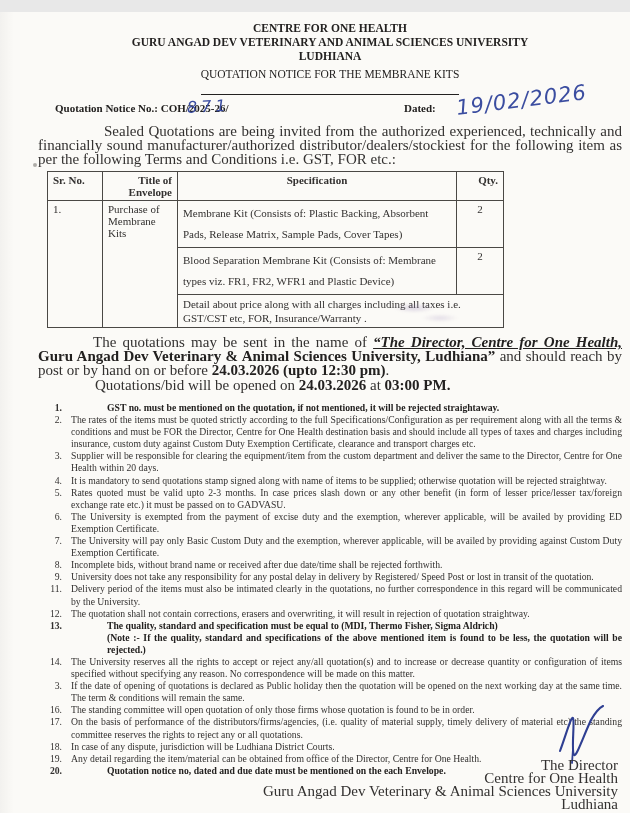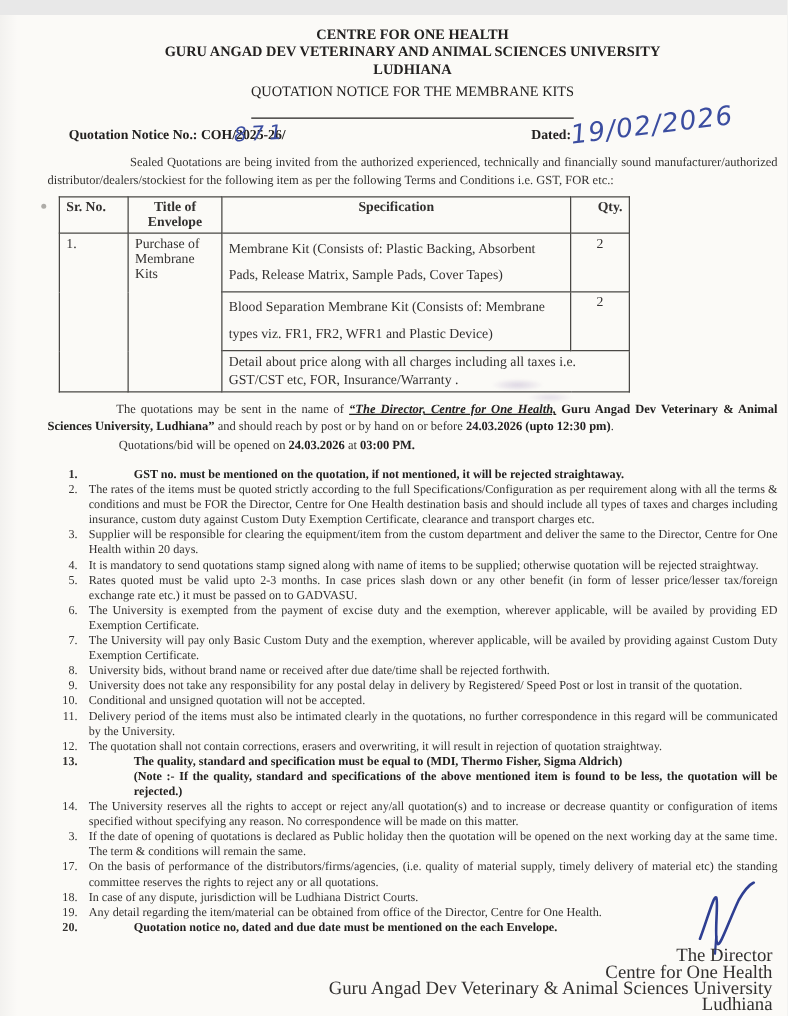--- a/index.html
+++ b/index.html
@@ -33,35 +33,35 @@
     border-bottom:1.6px solid var(--ink-bold);padding-bottom:13px;line-height:13px;
   }
   
   .notice-line{position:relative;height:22px;margin-top:3px;font-size:11px;font-weight:bold;color:var(--ink-bold);}
   .notice-no-label{position:absolute;left:17px;top:4px;}
   .hand{
     font-family:"DejaVu Sans", sans-serif;font-style:italic;color:var(--blue);
     font-weight:400;
   }
   .notice-no-hand{position:absolute;left:149px;top:-1px;font-size:16px;letter-spacing:4px;transform:rotate(-3deg);}
-  .dated-label{position:absolute;left:387px;top:4px;}
+  .dated-label{position:absolute;left:366px;top:4px;}
   .date-hand{position:absolute;left:418px;top:-10px;font-size:21px;letter-spacing:1px;transform:rotate(-7deg);}
   
-  .para{font-size:10px;line-height:14px;text-align:justify;color:var(--ink);}
+  .para{font-size:15px;line-height:14px;text-align:justify;color:var(--ink);}
   .intro-para{margin-top:4px;text-indent:66px;}
   .b{font-weight:bold;color:var(--ink-bold);}
   .i{font-style:italic;text-decoration:underline;}
   
   table.items{border-collapse:collapse;margin-left:9px;margin-top:5px;width:457px;table-layout:fixed;}
   table.items td,table.items th{
     border:1.2px solid var(--border);
     font-size:11px;vertical-align:top;padding:2px 5px;color:var(--ink);
   }
   th.h-sr{width:44px;text-align:left;font-weight:bold;color:var(--ink-bold);}
-  th.h-title{width:64px;text-align:center;font-weight:bold;color:var(--ink-bold);}
+  th.h-title{width:64px;text-align:right;font-weight:bold;color:var(--ink-bold);}
   th.h-spec{text-align:center;font-weight:bold;color:var(--ink-bold);}
   th.h-qty{width:36px;text-align:right;font-weight:bold;color:var(--ink-bold);}
   td.c-sr,td.c-title{vertical-align:top;}
   td.spec-loose{line-height:21px;padding-top:5px;padding-bottom:5px;}
   td.spec-tight{line-height:14px;padding-top:3px;padding-bottom:3px;}
   td.c-qty{text-align:center;vertical-align:middle;}
   
   .send-para{margin-top:7px;text-indent:55px;}
   .open-line{margin-top:1px;margin-left:57px;}
   
@@ -163,29 +163,25 @@
       <div class="term">
         <div class="term-num">6.</div>
         <div class="term-text">The University is exempted from the payment of excise duty and the exemption, wherever applicable, will be availed by providing ED Exemption Certificate.</div>
       </div>
       <div class="term">
         <div class="term-num">7.</div>
         <div class="term-text">The University will pay only Basic Custom Duty and the exemption, wherever applicable, will be availed by providing against Custom Duty Exemption Certificate.</div>
       </div>
       <div class="term">
         <div class="term-num">8.</div>
-        <div class="term-text">University bids, without brand name or received after due date/time shall be rejected forthwith.</div>
+        <div class="term-text">Incomplete bids, without brand name or received after due date/time shall be rejected forthwith.</div>
       </div>
       <div class="term">
         <div class="term-num">9.</div>
         <div class="term-text">University does not take any responsibility for any postal delay in delivery by Registered/ Speed Post or lost in transit of the quotation.</div>
-      </div>
-      <div class="term">
-        <div class="term-num">10.</div>
-        <div class="term-text">Conditional and unsigned quotation will not be accepted.</div>
       </div>
       <div class="term">
         <div class="term-num">11.</div>
         <div class="term-text">Delivery period of the items must also be intimated clearly in the quotations, no further correspondence in this regard will be communicated by the University.</div>
       </div>
       <div class="term">
         <div class="term-num">12.</div>
         <div class="term-text">The quotation shall not contain corrections, erasers and overwriting, it will result in rejection of quotation straightway.</div>
       </div>
       <div class="term">
@@ -193,20 +189,24 @@
         <div class="term-text b">The quality, standard and specification must be equal to (MDI, Thermo Fisher, Sigma Aldrich)
 (Note :-  If the quality, standard and specifications of the above mentioned item is found to be less, the quotation will be rejected.)</div>
       </div>
       <div class="term">
         <div class="term-num">14.</div>
         <div class="term-text">The University reserves all the rights to accept or reject any/all quotation(s) and to increase or decrease quantity or configuration of items specified without specifying any reason. No correspondence will be made on this matter.</div>
       </div>
       <div class="term">
         <div class="term-num">3.</div>
         <div class="term-text">If the date of opening of quotations is declared as Public holiday then the quotation will be opened on the next working day at the same time. The term &amp; conditions will remain the same.</div>
+      </div>
+      <div class="term">
+        <div class="term-num">16.</div>
+        <div class="term-text">The standing committee will open quotation of only those firms whose quotation is found to be in order.</div>
       </div>
       <div class="term">
         <div class="term-num">17.</div>
         <div class="term-text">On the basis of performance of the distributors/firms/agencies, (i.e. quality of material supply, timely delivery of material etc) the standing committee reserves the rights to reject any or all quotations.</div>
       </div>
       <div class="term">
         <div class="term-num">18.</div>
         <div class="term-text">In case of any dispute, jurisdiction will be Ludhiana District Courts.</div>
       </div>
       <div class="term">

